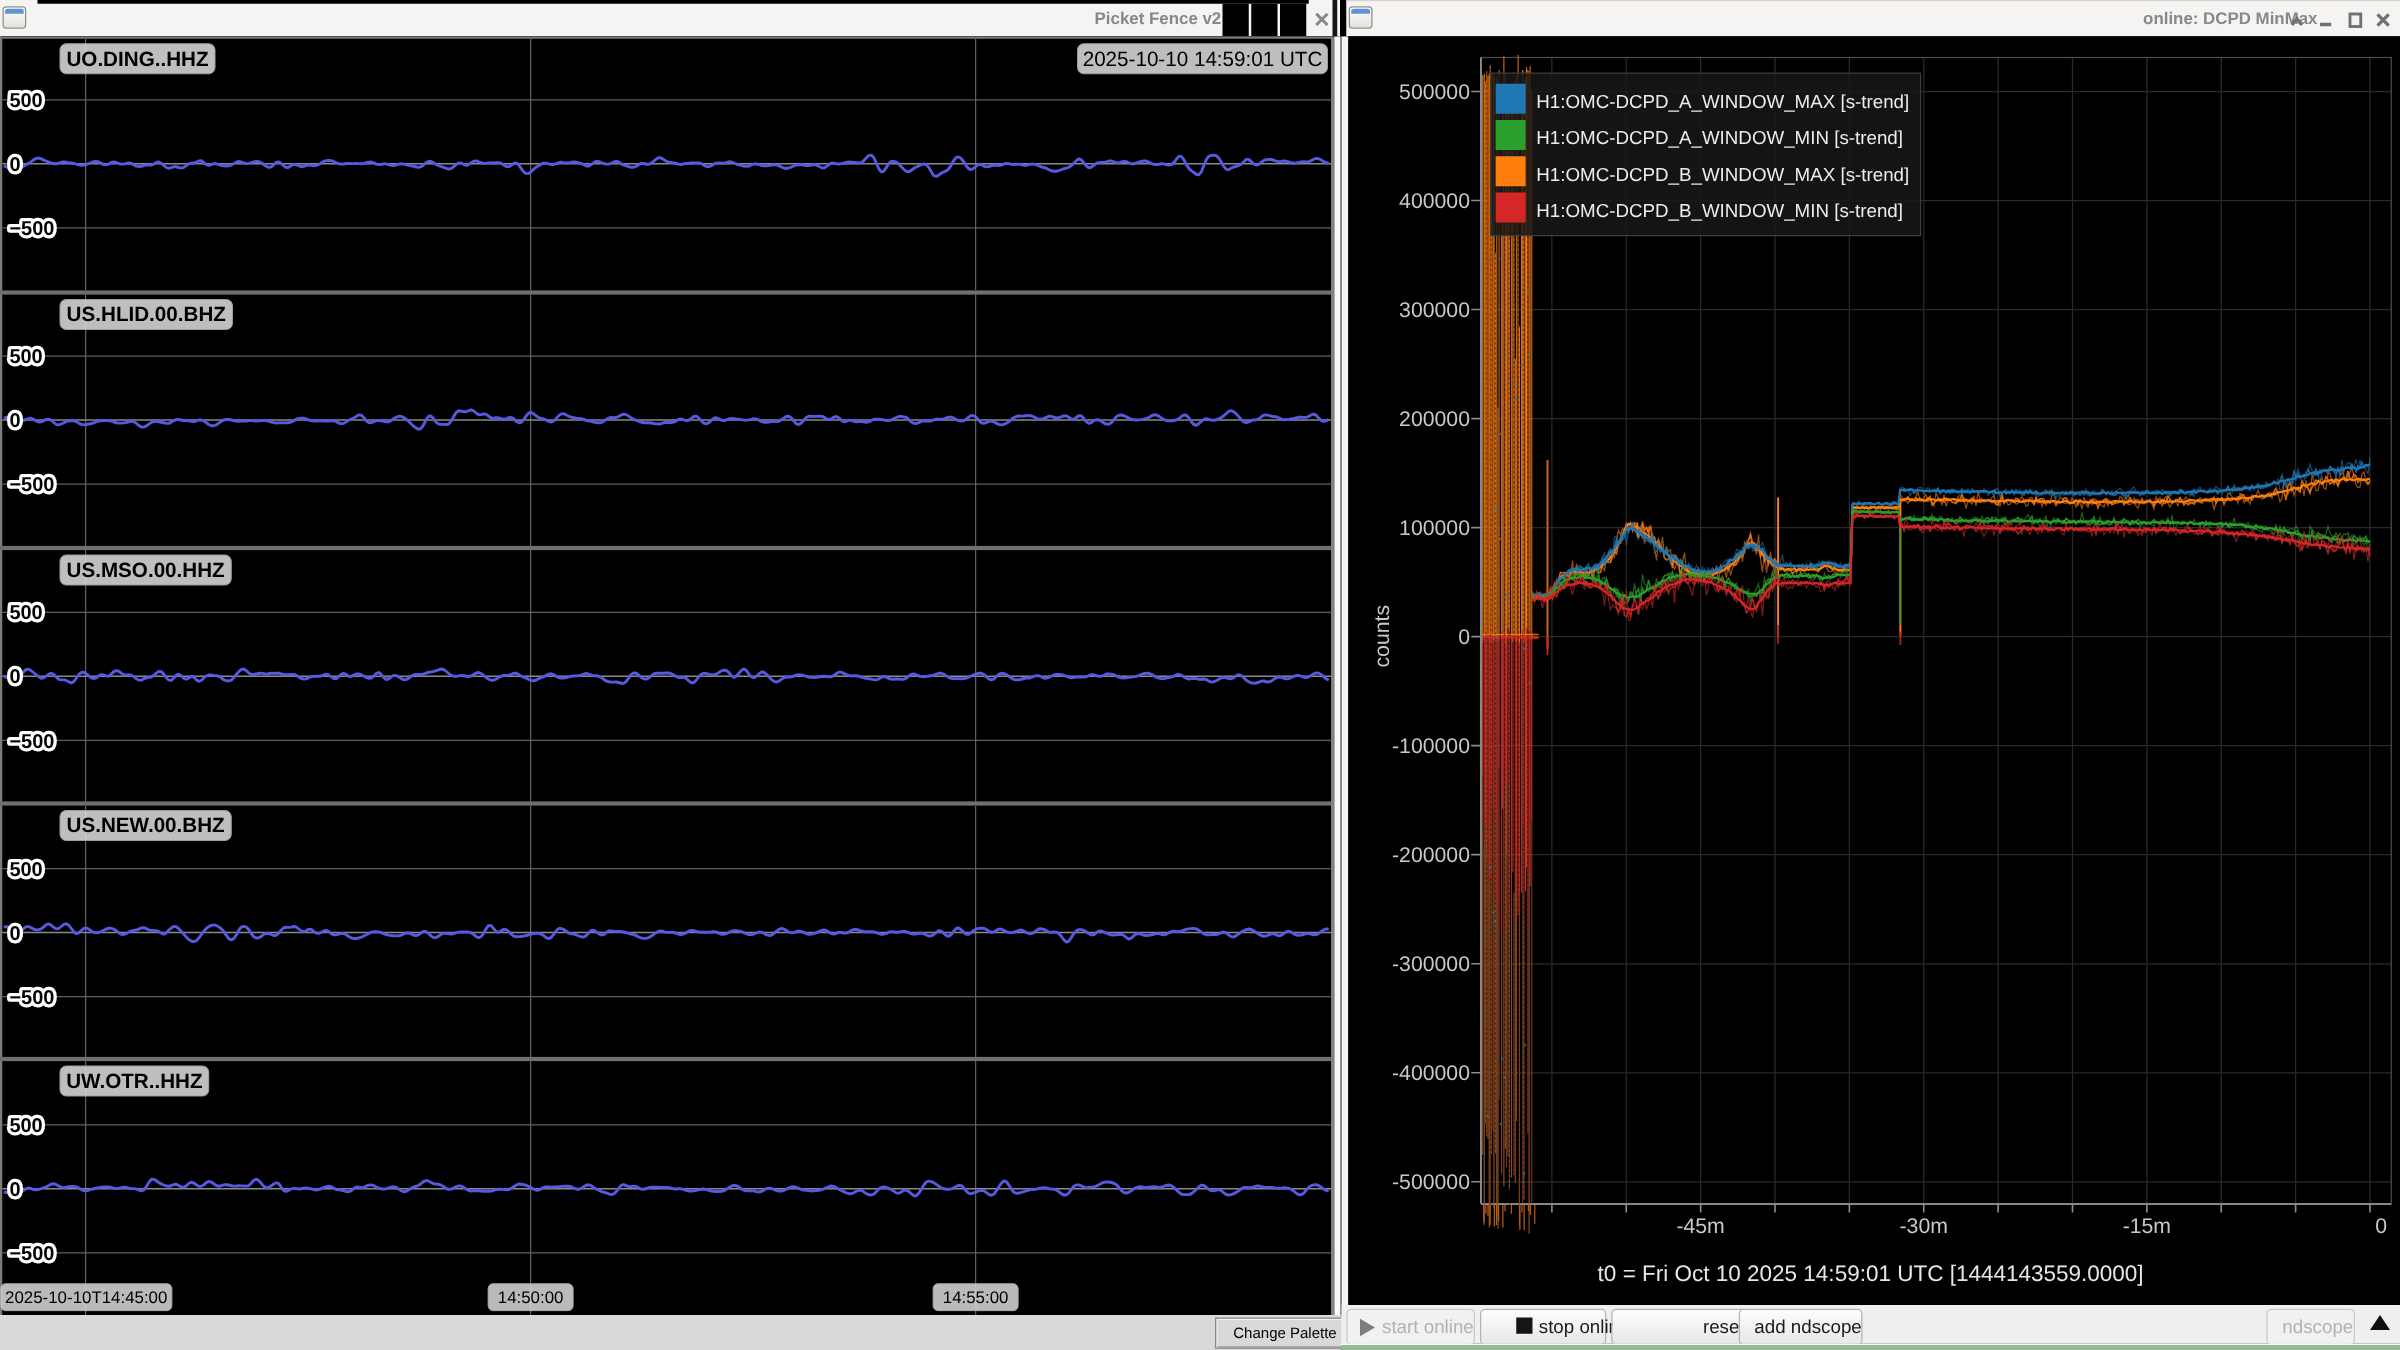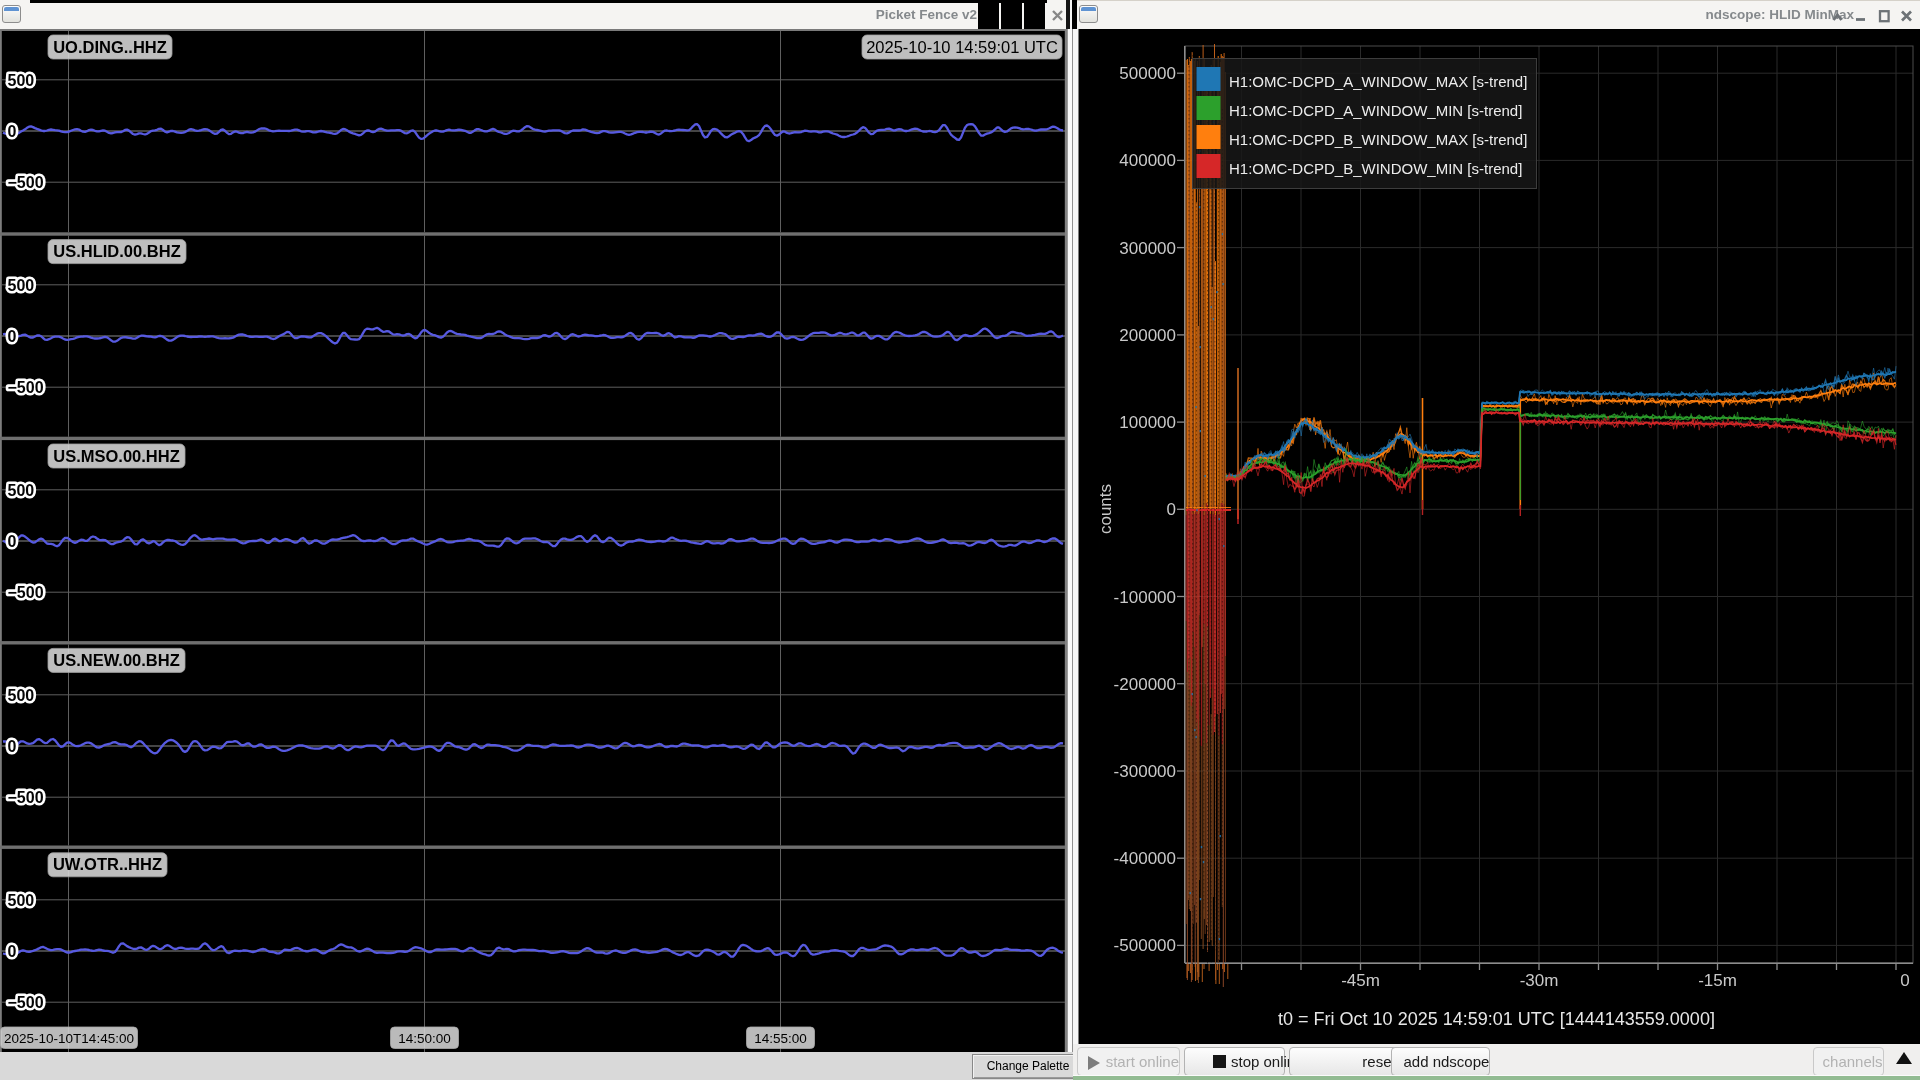--- a/index.html
+++ b/index.html
@@ -106,21 +106,21 @@
 <div style="position:absolute;left:0;top:1052px;width:1073px;height:28px;background:#d9d9d9;">
 <div style="position:absolute;left:972px;top:2px;width:112px;height:25px;background:#d9d9d9;border:1px solid #888;box-shadow:inset 1px 1px 0 #f2f2f2, inset -1px -1px 0 #9a9a9a;font-size:12px;color:#000;text-align:center;line-height:23px;white-space:nowrap;">Change Palette</div>
 </div>
 
 <div style="position:absolute;left:1065.5px;top:0;width:4px;height:29px;background:#151515;"></div>
 <div style="position:absolute;left:1069.5px;top:0;width:2px;height:29px;background:#f5f5f5;"></div>
 <div style="position:absolute;left:1071.5px;top:0;width:7px;height:7px;background:#000;"></div>
 
 <div class="tbar" style="left:1077px;width:843px;border-top:1px solid #d5d1c9;"></div>
 <div class="winicon" style="left:1079px;"></div>
-<div class="ttl" style="left:1074px;width:780px;">ndscope: HLID MinMax</div>
+<div class="ttl" style="left:1074px;width:780px;">online: DCPD MinMax</div>
 <svg style="position:absolute;left:1830px;top:9px;" width="85" height="14">
 <path d="M3.5 11 L7.5 6 L11.5 11" stroke="#6d7276" stroke-width="2.8" fill="none"></path>
 <path d="M26 10.5 L35 10.5" stroke="#6d7276" stroke-width="2.8"></path>
 <rect x="50" y="2.2" width="8.6" height="10" stroke="#6d7276" stroke-width="2.3" fill="none"></rect>
 <path d="M72 2.5 L81 11.5 M81 2.5 L72 11.5" stroke="#6d7276" stroke-width="2.7"></path>
 </svg>
 
 <svg style="position:absolute;left:1073px;top:29px;" width="847" height="1015" font-family="Liberation Sans,sans-serif">
     <rect x="0" y="0" width="847" height="1015" fill="#000"></rect>
     <rect x="0" y="0" width="5.5" height="1015" fill="#f6f6f6"></rect>
@@ -374,17 +374,17 @@
     <text x="156" y="115.5" font-size="15" fill="#ececec">H1:OMC-DCPD_B_WINDOW_MAX [s-trend]</text>
     <rect x="123.5" y="125" width="24" height="24" fill="#d62728"></rect>
     <text x="156" y="144.5" font-size="15" fill="#ececec">H1:OMC-DCPD_B_WINDOW_MIN [s-trend]</text>
   </svg>
 
 <div style="position:absolute;left:1073px;top:1044px;width:847px;height:30.5px;background:#f0efee;">
 <div class="btn dis" style="left:3.5px;top:2.5px;width:103.5px;height:29px;line-height:28px;"><span style="display:inline-block;width:0;height:0;border-top:7px solid transparent;border-bottom:7px solid transparent;border-left:12px solid #7d7d7d;vertical-align:-3px;margin-right:6px;"></span>start online</div>
 <div class="btn" style="left:111px;top:2.5px;width:101px;height:29px;line-height:28px;padding-left:28px;"><span style="display:inline-block;width:13px;height:13px;background:#151515;vertical-align:-1px;margin-right:5px;"></span>stop online</div>
 <div class="btn" style="left:215.7px;top:2.5px;width:108px;height:29px;line-height:28px;padding-left:46px;">reset</div>
 <div class="btn" style="left:317.5px;top:2.5px;width:99.9px;height:29px;line-height:28px;">add ndscope</div>
-<div class="btn dis" style="left:740px;top:2.5px;width:70.6px;height:29px;line-height:28px;">channels</div>
+<div class="btn dis" style="left:740px;top:2.5px;width:70.6px;height:29px;line-height:28px;">ndscope</div>
 <div style="position:absolute;left:823px;top:8px;width:0;height:0;border-left:8px solid transparent;border-right:8px solid transparent;border-bottom:12px solid #111;"></div>
 </div>
 <div style="position:absolute;left:1073px;top:1074.5px;width:847px;height:1px;background:#fbfbfb;"></div>
 <div style="position:absolute;left:1073px;top:1075.5px;width:847px;height:4.5px;background:#92bb92;"></div>
 
 </body></html>

